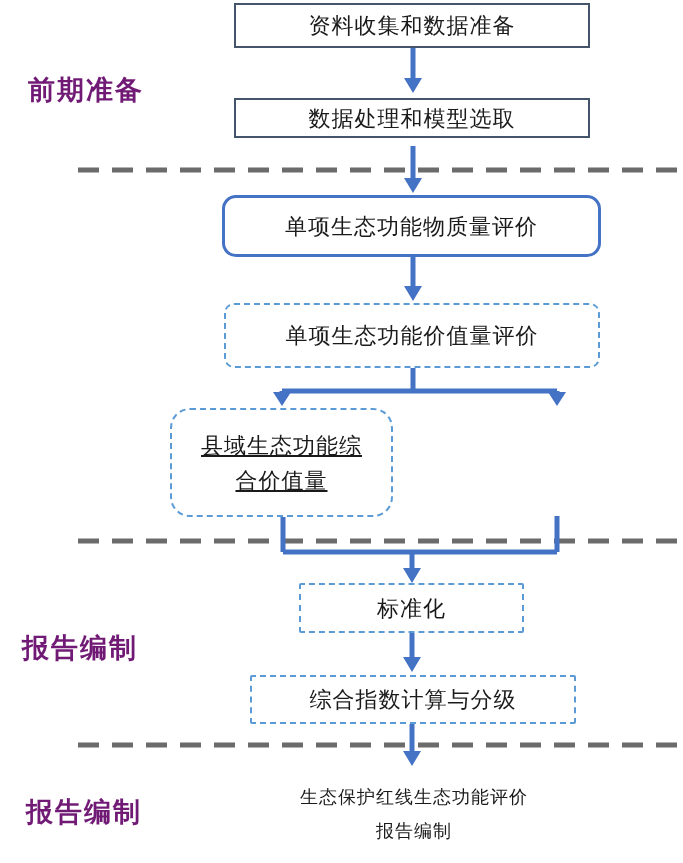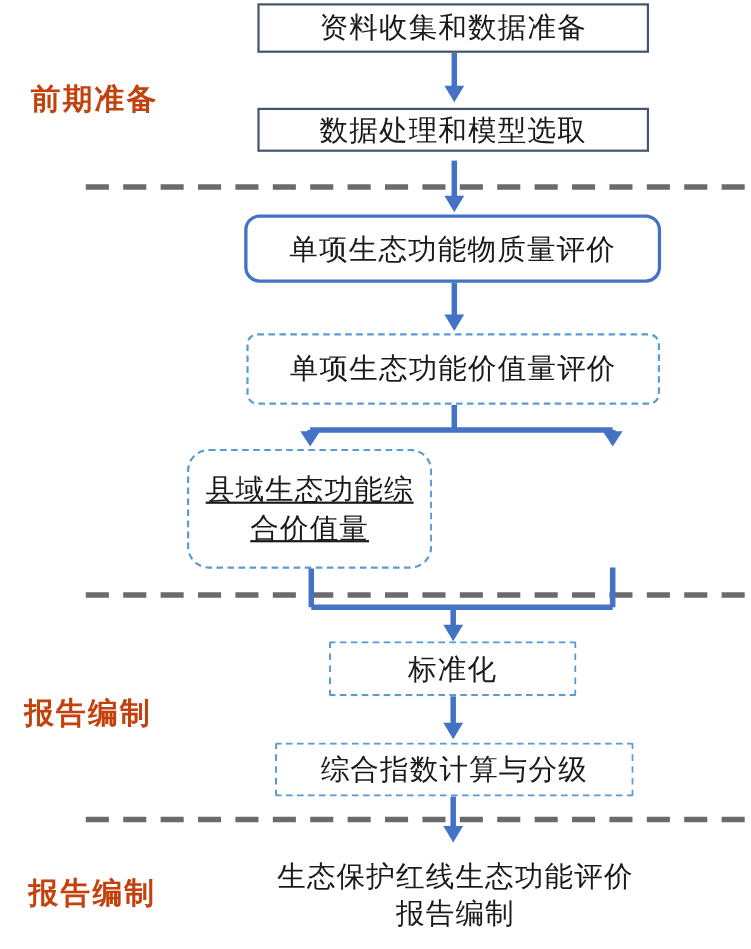--- a/index.html
+++ b/index.html
@@ -9,35 +9,35 @@
     background:#ffffff;
     font-family:"Liberation Serif","DejaVu Serif",serif;
     color:#1a1a1a;
     overflow:hidden;
   }
   .connector-layer{position:absolute;left:0;top:0;width:683px;height:863px;z-index:0;}
   .node{
     position:absolute;z-index:1;
     display:flex;flex-direction:column;align-items:center;justify-content:center;
     text-align:center;background:#ffffff;box-sizing:border-box;
-    font-size:26px;line-height:35px;letter-spacing:1px;white-space:nowrap;
+    font-size:22px;line-height:35px;letter-spacing:1px;white-space:nowrap;
   }
   .node.solid{border:2px solid #44546A;}
   .node.solid-rounded{border:3px solid #4472C4;border-radius:14px;}
   .node.dashed{border:2px dashed #5B9BD5;}
   .r10{border-radius:10px;}
   .r20{border-radius:20px;}
   .r2{border-radius:2px;}
   .stage-label{
     position:absolute;z-index:1;
-    font-size:27px;font-weight:bold;letter-spacing:2px;color:#c2410c;white-space:nowrap;
+    font-size:27px;font-weight:bold;letter-spacing:2px;color:#701a75;white-space:nowrap;
   }
   .report-text{
     position:absolute;z-index:1;left:214px;top:780px;width:400px;
-    text-align:center;font-size:26px;line-height:34px;letter-spacing:1px;
+    text-align:center;font-size:18px;line-height:34px;letter-spacing:1px;
   }
   
   .b-collect{left:234px;top:3px;width:356px;height:45px;}
   .b-process{left:234px;top:98px;width:356px;height:40px;}
   .b-material{left:222px;top:195px;width:379px;height:62px;}
   .b-value{left:224px;top:303px;width:376px;height:65px;}
   .b-county{left:170px;top:408px;width:223px;height:109px;text-decoration:underline;}
   .b-dominant{left:443px;top:408px;width:224px;height:109px;}
   .b-standard{left:299px;top:583px;width:225px;height:50px;}
   .b-index{left:250px;top:675px;width:326px;height:49px;}

